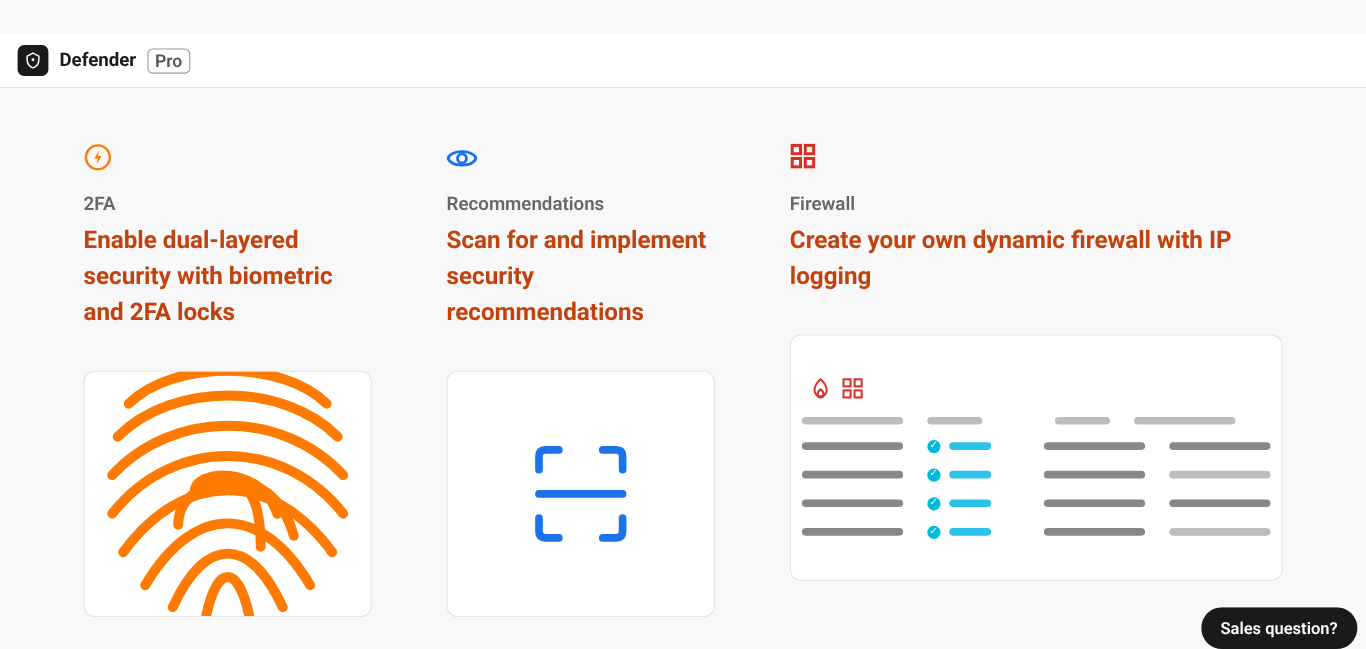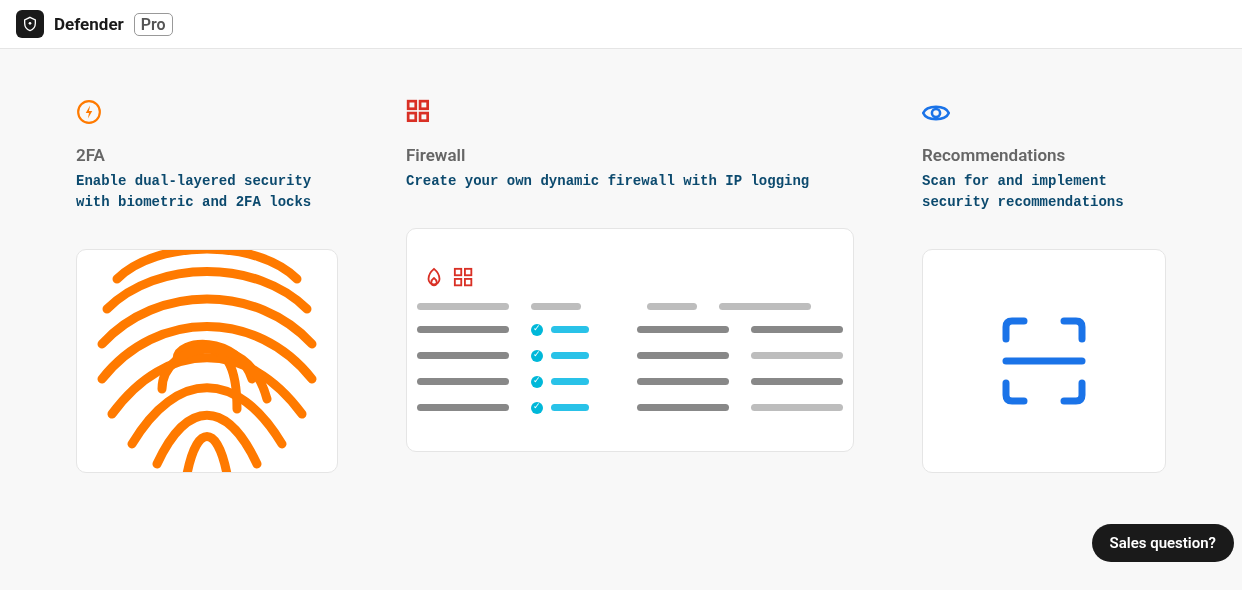--- a/index.html
+++ b/index.html
@@ -9,20 +9,21 @@
       color: #1a1a1a;
       width: 1242px;
     }
     .header {
       background: #fff;
       border-bottom: 1px solid #e5e5e5;
       padding: 10px 16px;
       display: flex;
       align-items: center;
       justify-content: space-between;
+      margin-top: 31px;
     }
     .brand {
       display: flex;
       align-items: center;
       gap: 10px;
     }
     .brand-icon {
       width: 28px;
       height: 28px;
       background: #1a1a1a;
@@ -81,41 +82,40 @@
       height: 28px;
       margin-bottom: 18px;
     }
     .card-label {
       font-size: 17px;
       font-weight: 600;
       color: #666;
       margin-bottom: 6px;
     }
     .card-title {
-      font-size: 14px;
+      font-size: 22px;
       font-weight: 700;
       line-height: 1.5;
-      color: #0c4a6e;
-      font-family: Liberation Mono, monospace;
+      color: #c2410c;
     }
     .card-image {
       margin-top: 36px;
       border: 1px solid #e5e5e5;
       border-radius: 10px;
       background: #fff;
       height: 224px;
       overflow: hidden;
       display: flex;
       align-items: center;
       justify-content: center;
     }
     .chat-widget {
       position: fixed;
       right: 8px;
-      bottom: 28px;
+      bottom: 0;
       background: #1a1a1a;
       color: #fff;
       font-size: 15px;
       font-weight: 600;
       padding: 10px 18px;
       border-radius: 22px;
       cursor: pointer;
     }
     
     
@@ -176,20 +176,40 @@
             <path d="M130 100 C 150 100, 160 120, 160 160"></path>
             <path d="M100 110 C 100 90, 160 85, 175 130"></path>
             <path d="M85 140 C 85 95, 170 75, 190 150"></path>
           </g>
         </svg>
       </div>
     </div>
 
     <div class="card">
       <div class="card-icon">
+        <svg width="28" height="28" viewBox="0 0 24 24" fill="none" stroke="#1a73e8" stroke-width="2.2">
+            <path d="M1 12 C4 5 20 5 23 12 C20 19 4 19 1 12 Z"></path>
+            <circle cx="12" cy="12" r="3.5"></circle>
+          </svg>
+      </div>
+      <div class="card-label">Recommendations</div>
+      <div class="card-title">Scan for and implement security recommendations</div>
+      <div class="card-image">
+        <svg class="scan-svg" viewBox="0 0 100 100" fill="none" stroke="#1a73e8" stroke-width="7" stroke-linecap="round">
+          <path d="M12 28 V16 Q12 10 18 10 H30"></path>
+          <path d="M70 10 H82 Q88 10 88 16 V28"></path>
+          <path d="M12 72 V84 Q12 90 18 90 H30"></path>
+          <path d="M70 90 H82 Q88 90 88 84 V72"></path>
+          <line x1="12" y1="50" x2="88" y2="50"></line>
+        </svg>
+      </div>
+    </div>
+
+    <div class="card">
+      <div class="card-icon">
         <svg width="26" height="26" viewBox="0 0 24 24" fill="none" stroke="#d93025" stroke-width="2.5">
           <rect x="2" y="2" width="7" height="7"></rect>
             <rect x="13" y="2" width="7" height="7"></rect>
           <rect x="2" y="13" width="7" height="7"></rect>
             <rect x="13" y="13" width="7" height="7"></rect>
         </svg>
       </div>
       <div class="card-label">Firewall</div>
       <div class="card-title">Create your own dynamic firewall with IP logging</div>
       <div class="card-image">
@@ -244,37 +264,17 @@
                 <div class="fw-short-blue"></div>
                 <div style="width:4px"></div>
                 <div class="fw-bar w2"></div>
                 <div class="fw-bar light w2"></div>
               </div>
           </div>
         </div>
       </div>
     </div>
 
-    <div class="card">
-      <div class="card-icon">
-        <svg width="28" height="28" viewBox="0 0 24 24" fill="none" stroke="#1a73e8" stroke-width="2.2">
-            <path d="M1 12 C4 5 20 5 23 12 C20 19 4 19 1 12 Z"></path>
-            <circle cx="12" cy="12" r="3.5"></circle>
-          </svg>
-      </div>
-      <div class="card-label">Recommendations</div>
-      <div class="card-title">Scan for and implement security recommendations</div>
-      <div class="card-image">
-        <svg class="scan-svg" viewBox="0 0 100 100" fill="none" stroke="#1a73e8" stroke-width="7" stroke-linecap="round">
-          <path d="M12 28 V16 Q12 10 18 10 H30"></path>
-          <path d="M70 10 H82 Q88 10 88 16 V28"></path>
-          <path d="M12 72 V84 Q12 90 18 90 H30"></path>
-          <path d="M70 90 H82 Q88 90 88 84 V72"></path>
-          <line x1="12" y1="50" x2="88" y2="50"></line>
-        </svg>
-      </div>
-    </div>
-
   </div>
 
 </div>
 
 <div class="chat-widget">Sales question?</div>
 
 </body></html>

